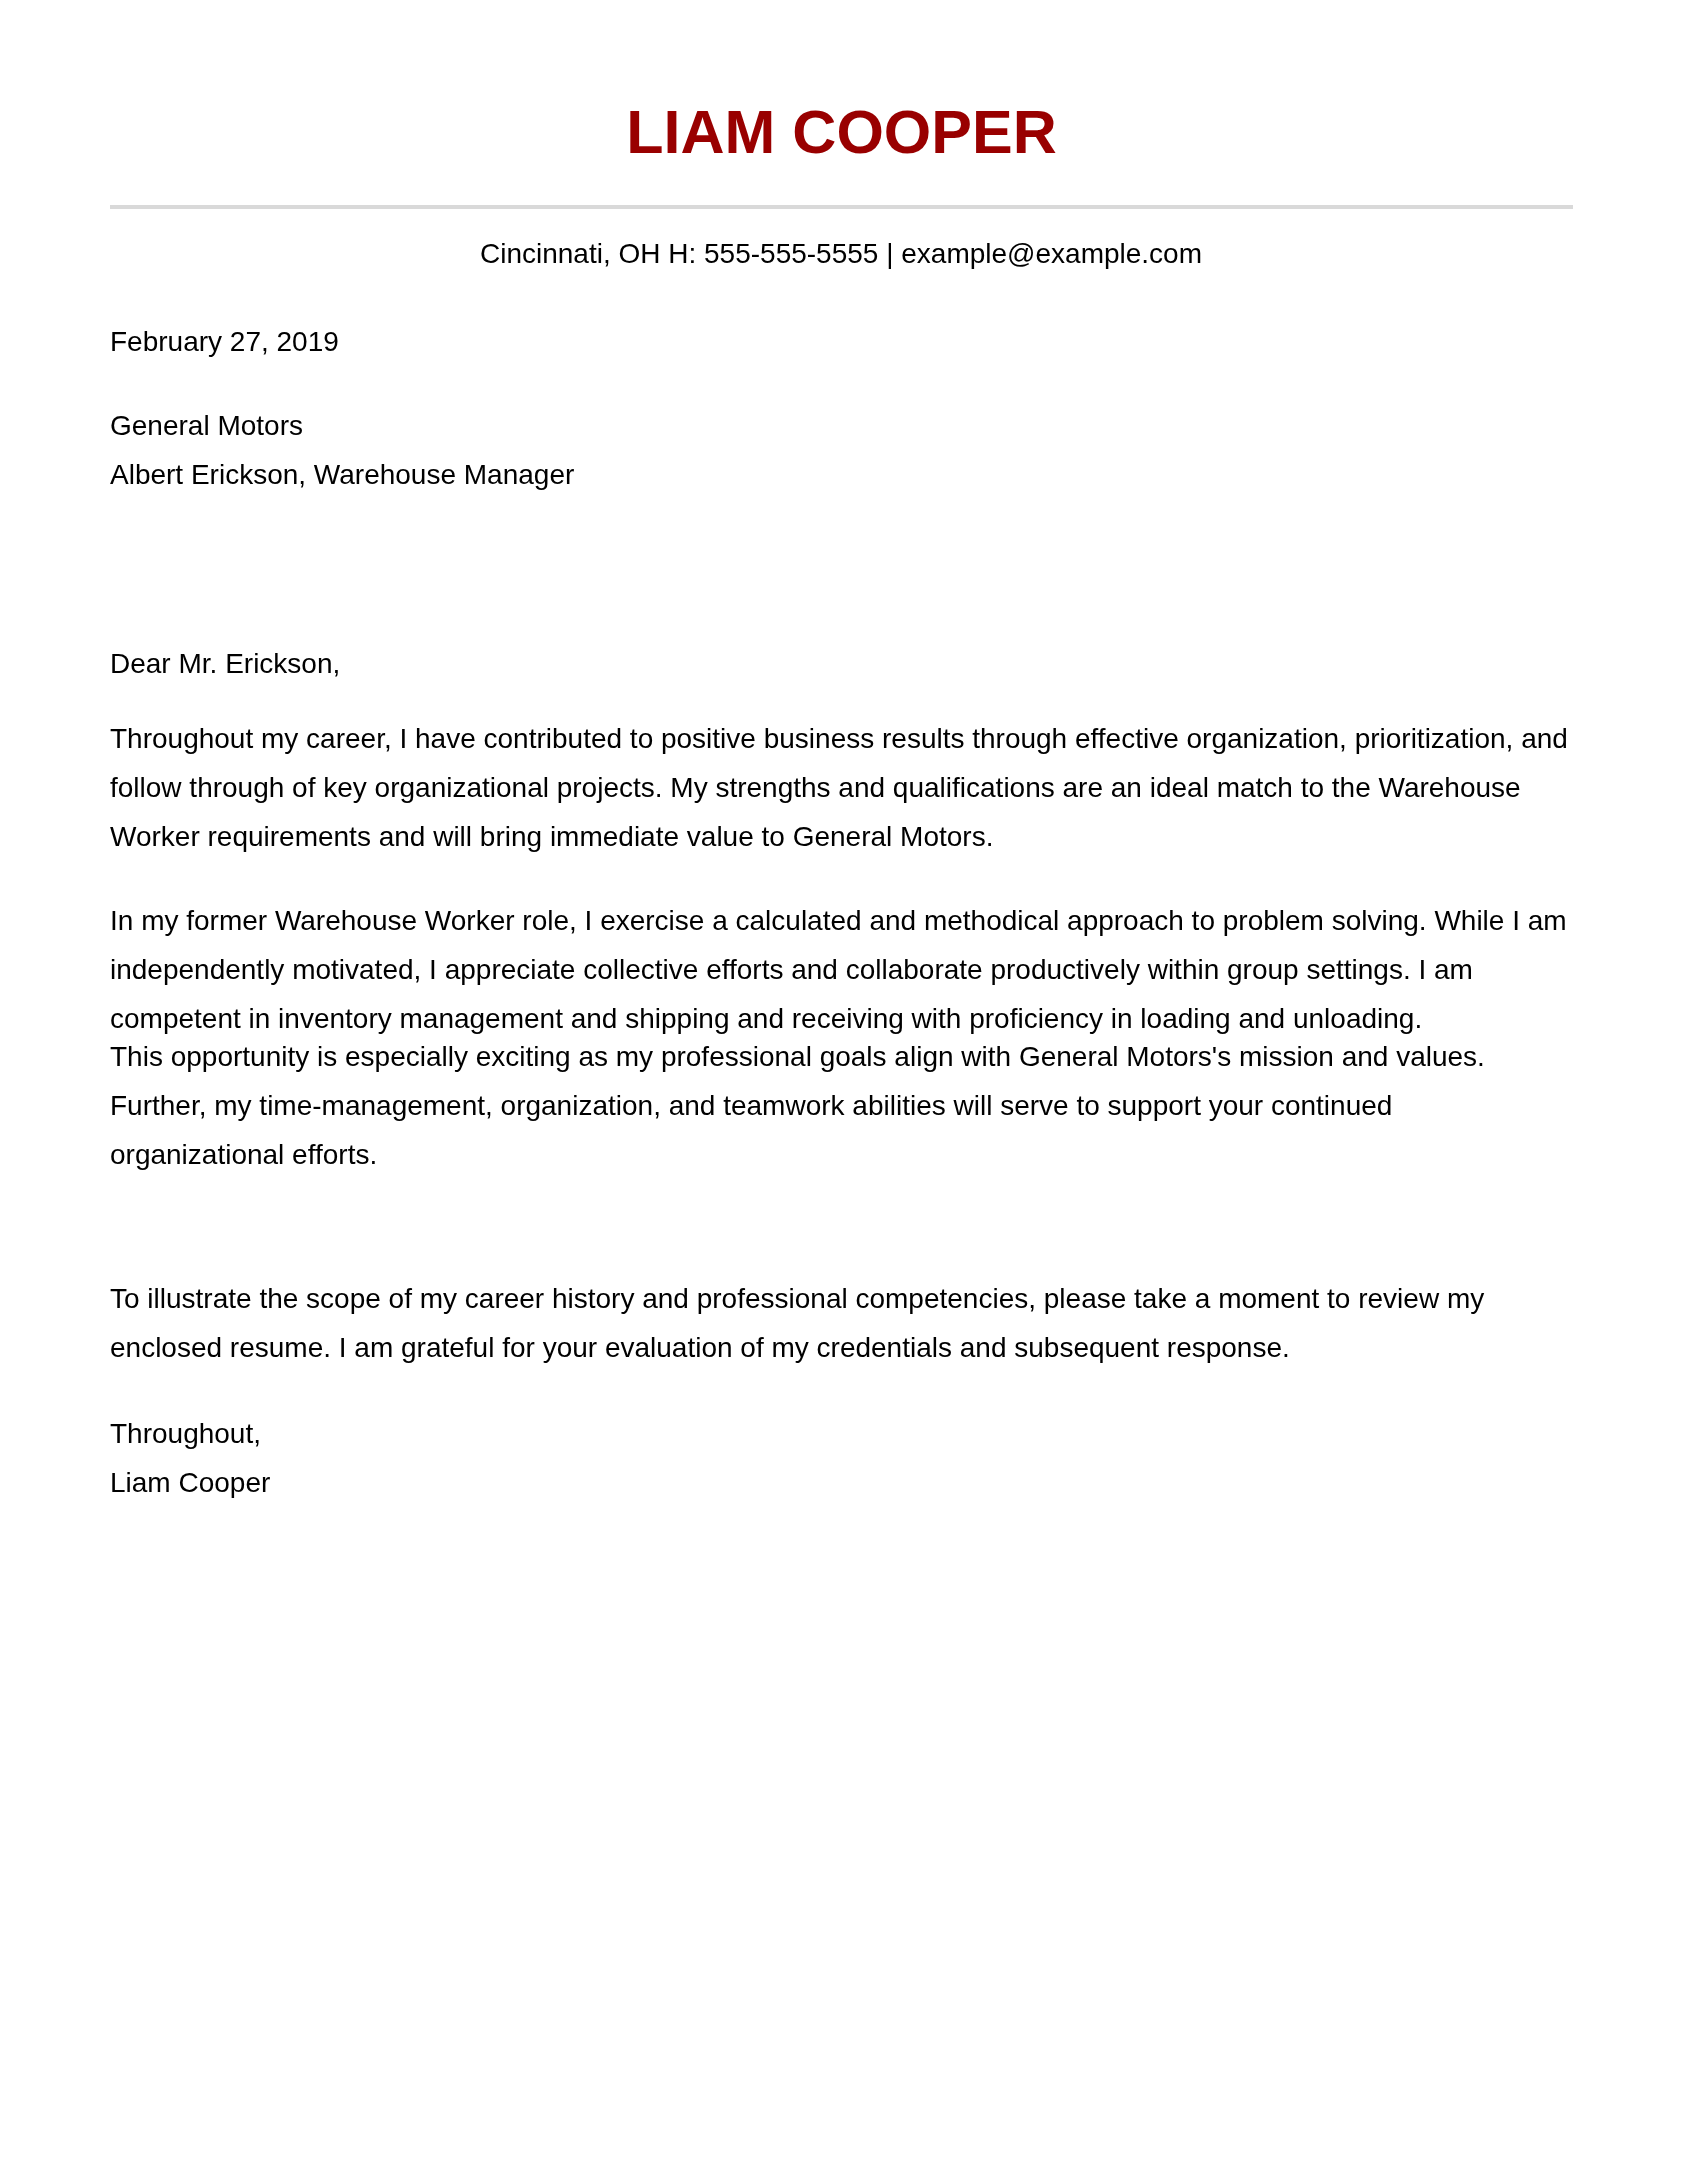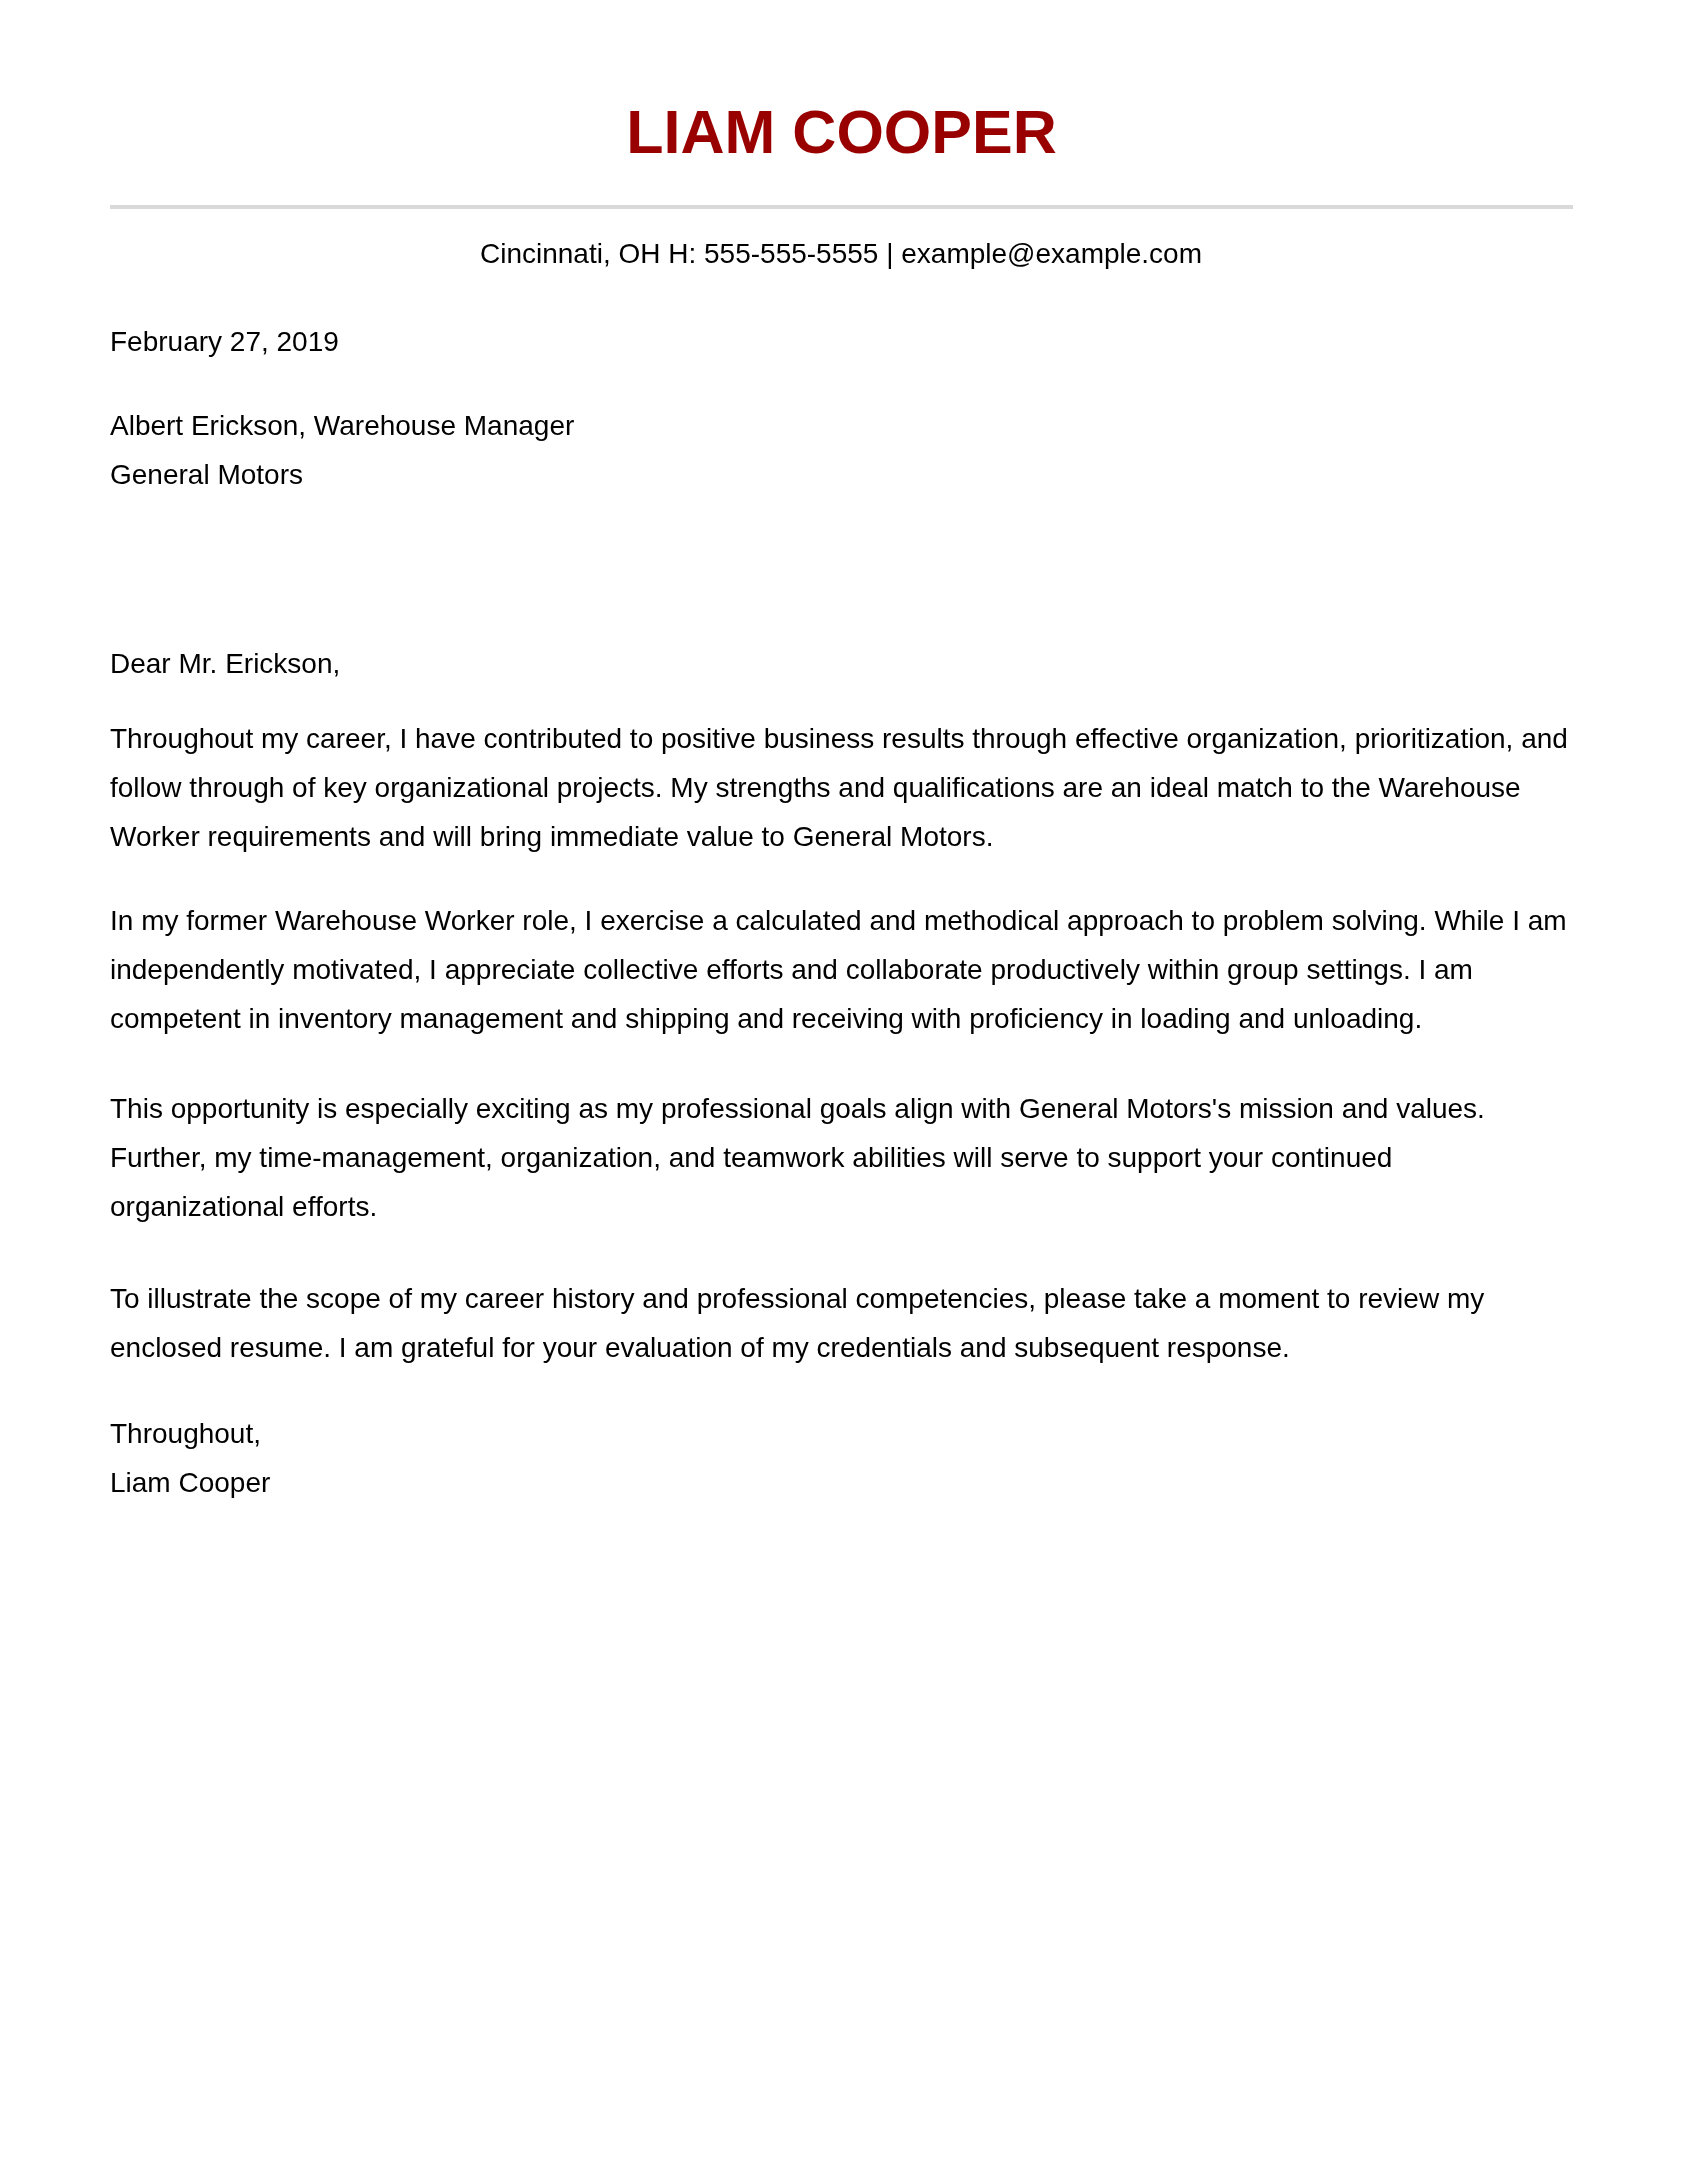--- a/index.html
+++ b/index.html
@@ -12,41 +12,41 @@
   .rule { position: absolute; left: 110px; width: 1463px; top: 205px; height: 4px; background: #d9d9d9; }
   .contact { position: absolute; left: 0; width: 1682px; top: 229px; text-align: center;
              font-size: 28px; line-height: 49px; }
   .block { position: absolute; left: 110px; width: 1463px; font-size: 28px; line-height: 49px; }
   .block p { margin: 0; }
   .date { top: 317px; }
   .recipient { top: 401px; }
   .salutation { top: 639px; }
   .p1 { top: 714px; }
   .p2 { top: 896px; }
-  .p3 { top: 1084px; }
+  .p3 { top: 1032px; }
   .p4 { top: 1274px; }
   .closing { top: 1409px; }
 </style>
 </head>
 <body>
 
 <div class="name">
   <span class="first">LIAM</span>
   <span class="last">COOPER</span>
 </div>
 
 <div class="rule"></div>
 
 <div class="contact">Cincinnati, OH H: 555-555-5555 | example@example.com</div>
 
 <div class="block date">February 27, 2019</div>
 
 <div class="block recipient">
+  <p>General Motors</p>
   <p>Albert Erickson, Warehouse Manager</p>
-  <p>General Motors</p>
 </div>
 
 <div class="block salutation">Dear Mr. Erickson,</div>
 
 <div class="block p1">Throughout my career, I have contributed to positive business results through effective organization, prioritization, and follow through of key organizational projects. My strengths and qualifications are an ideal match to the Warehouse Worker requirements and will bring immediate value to General Motors.</div>
 <div class="block p2">In my former Warehouse Worker role, I exercise a calculated and methodical approach to problem solving. While I am independently motivated, I appreciate collective efforts and collaborate productively within group settings. I am competent in inventory management and shipping and receiving with proficiency in loading and unloading.</div>
 <div class="block p3">This opportunity is especially exciting as my professional goals align with General Motors's mission and values. Further, my time-management, organization, and teamwork abilities will serve to support your continued organizational efforts.</div>
 <div class="block p4">To illustrate the scope of my career history and professional competencies, please take a moment to review my enclosed resume. I am grateful for your evaluation of my credentials and subsequent response.</div>
 
 <div class="block closing">

